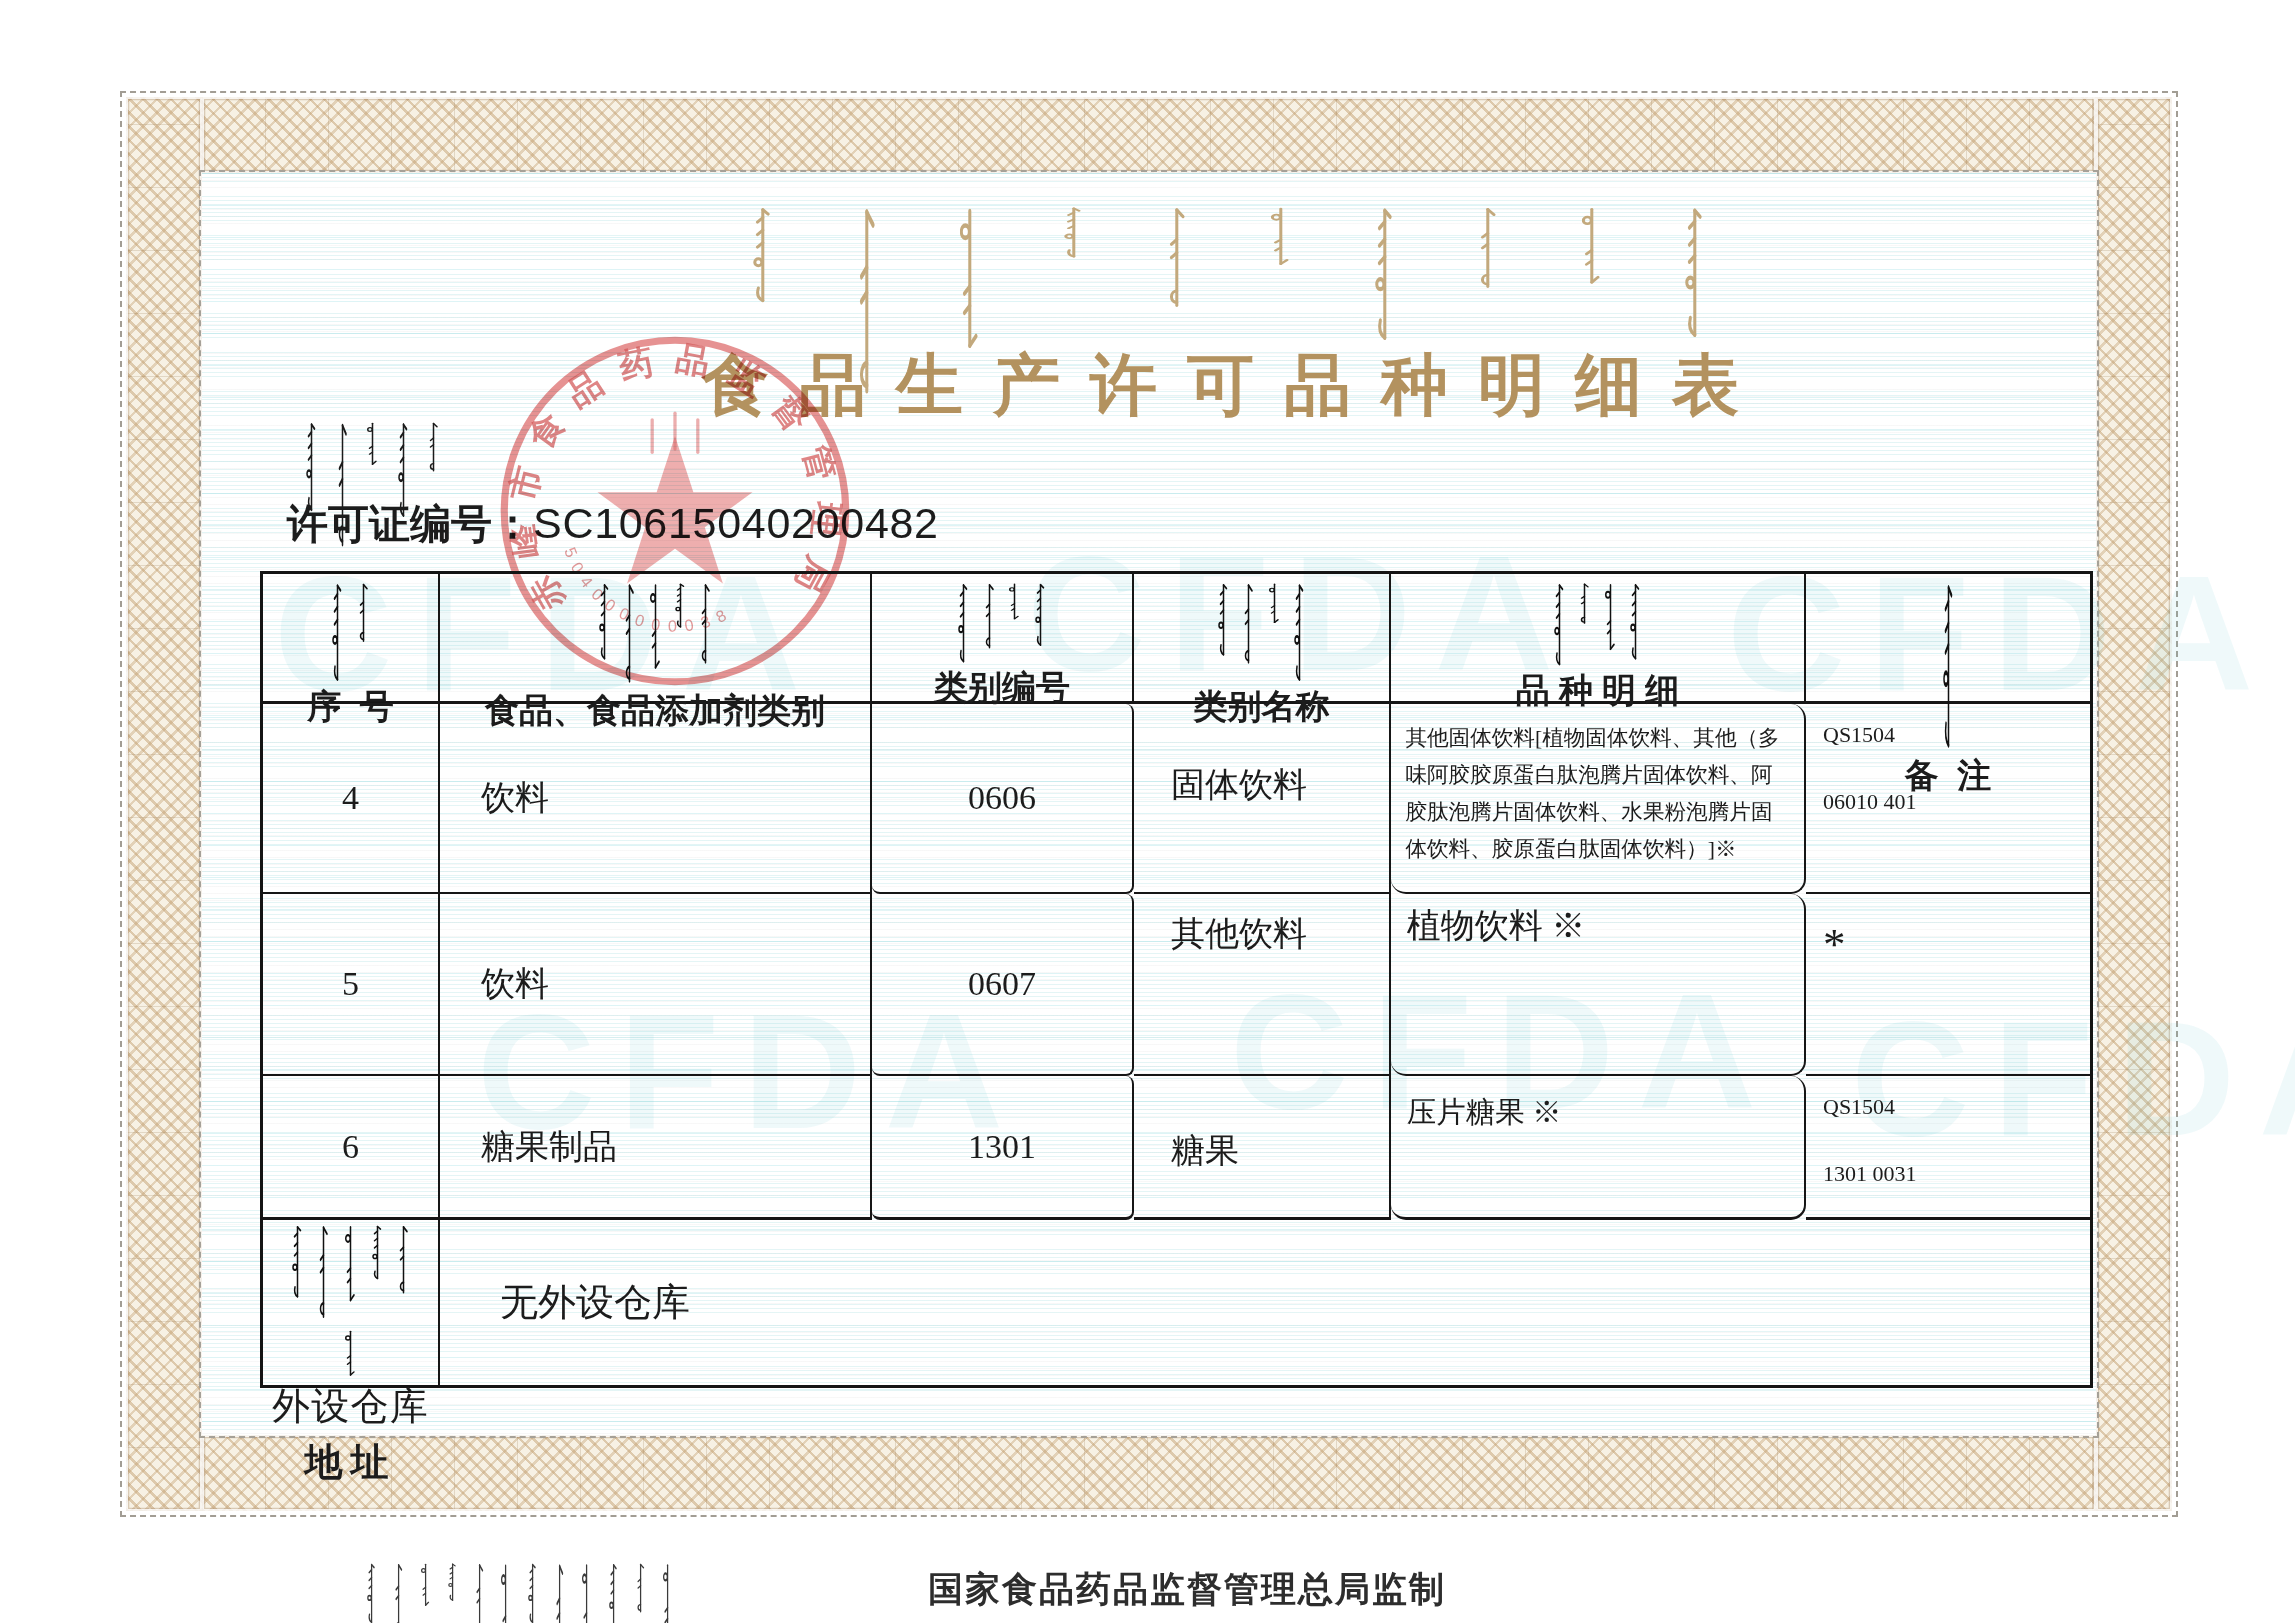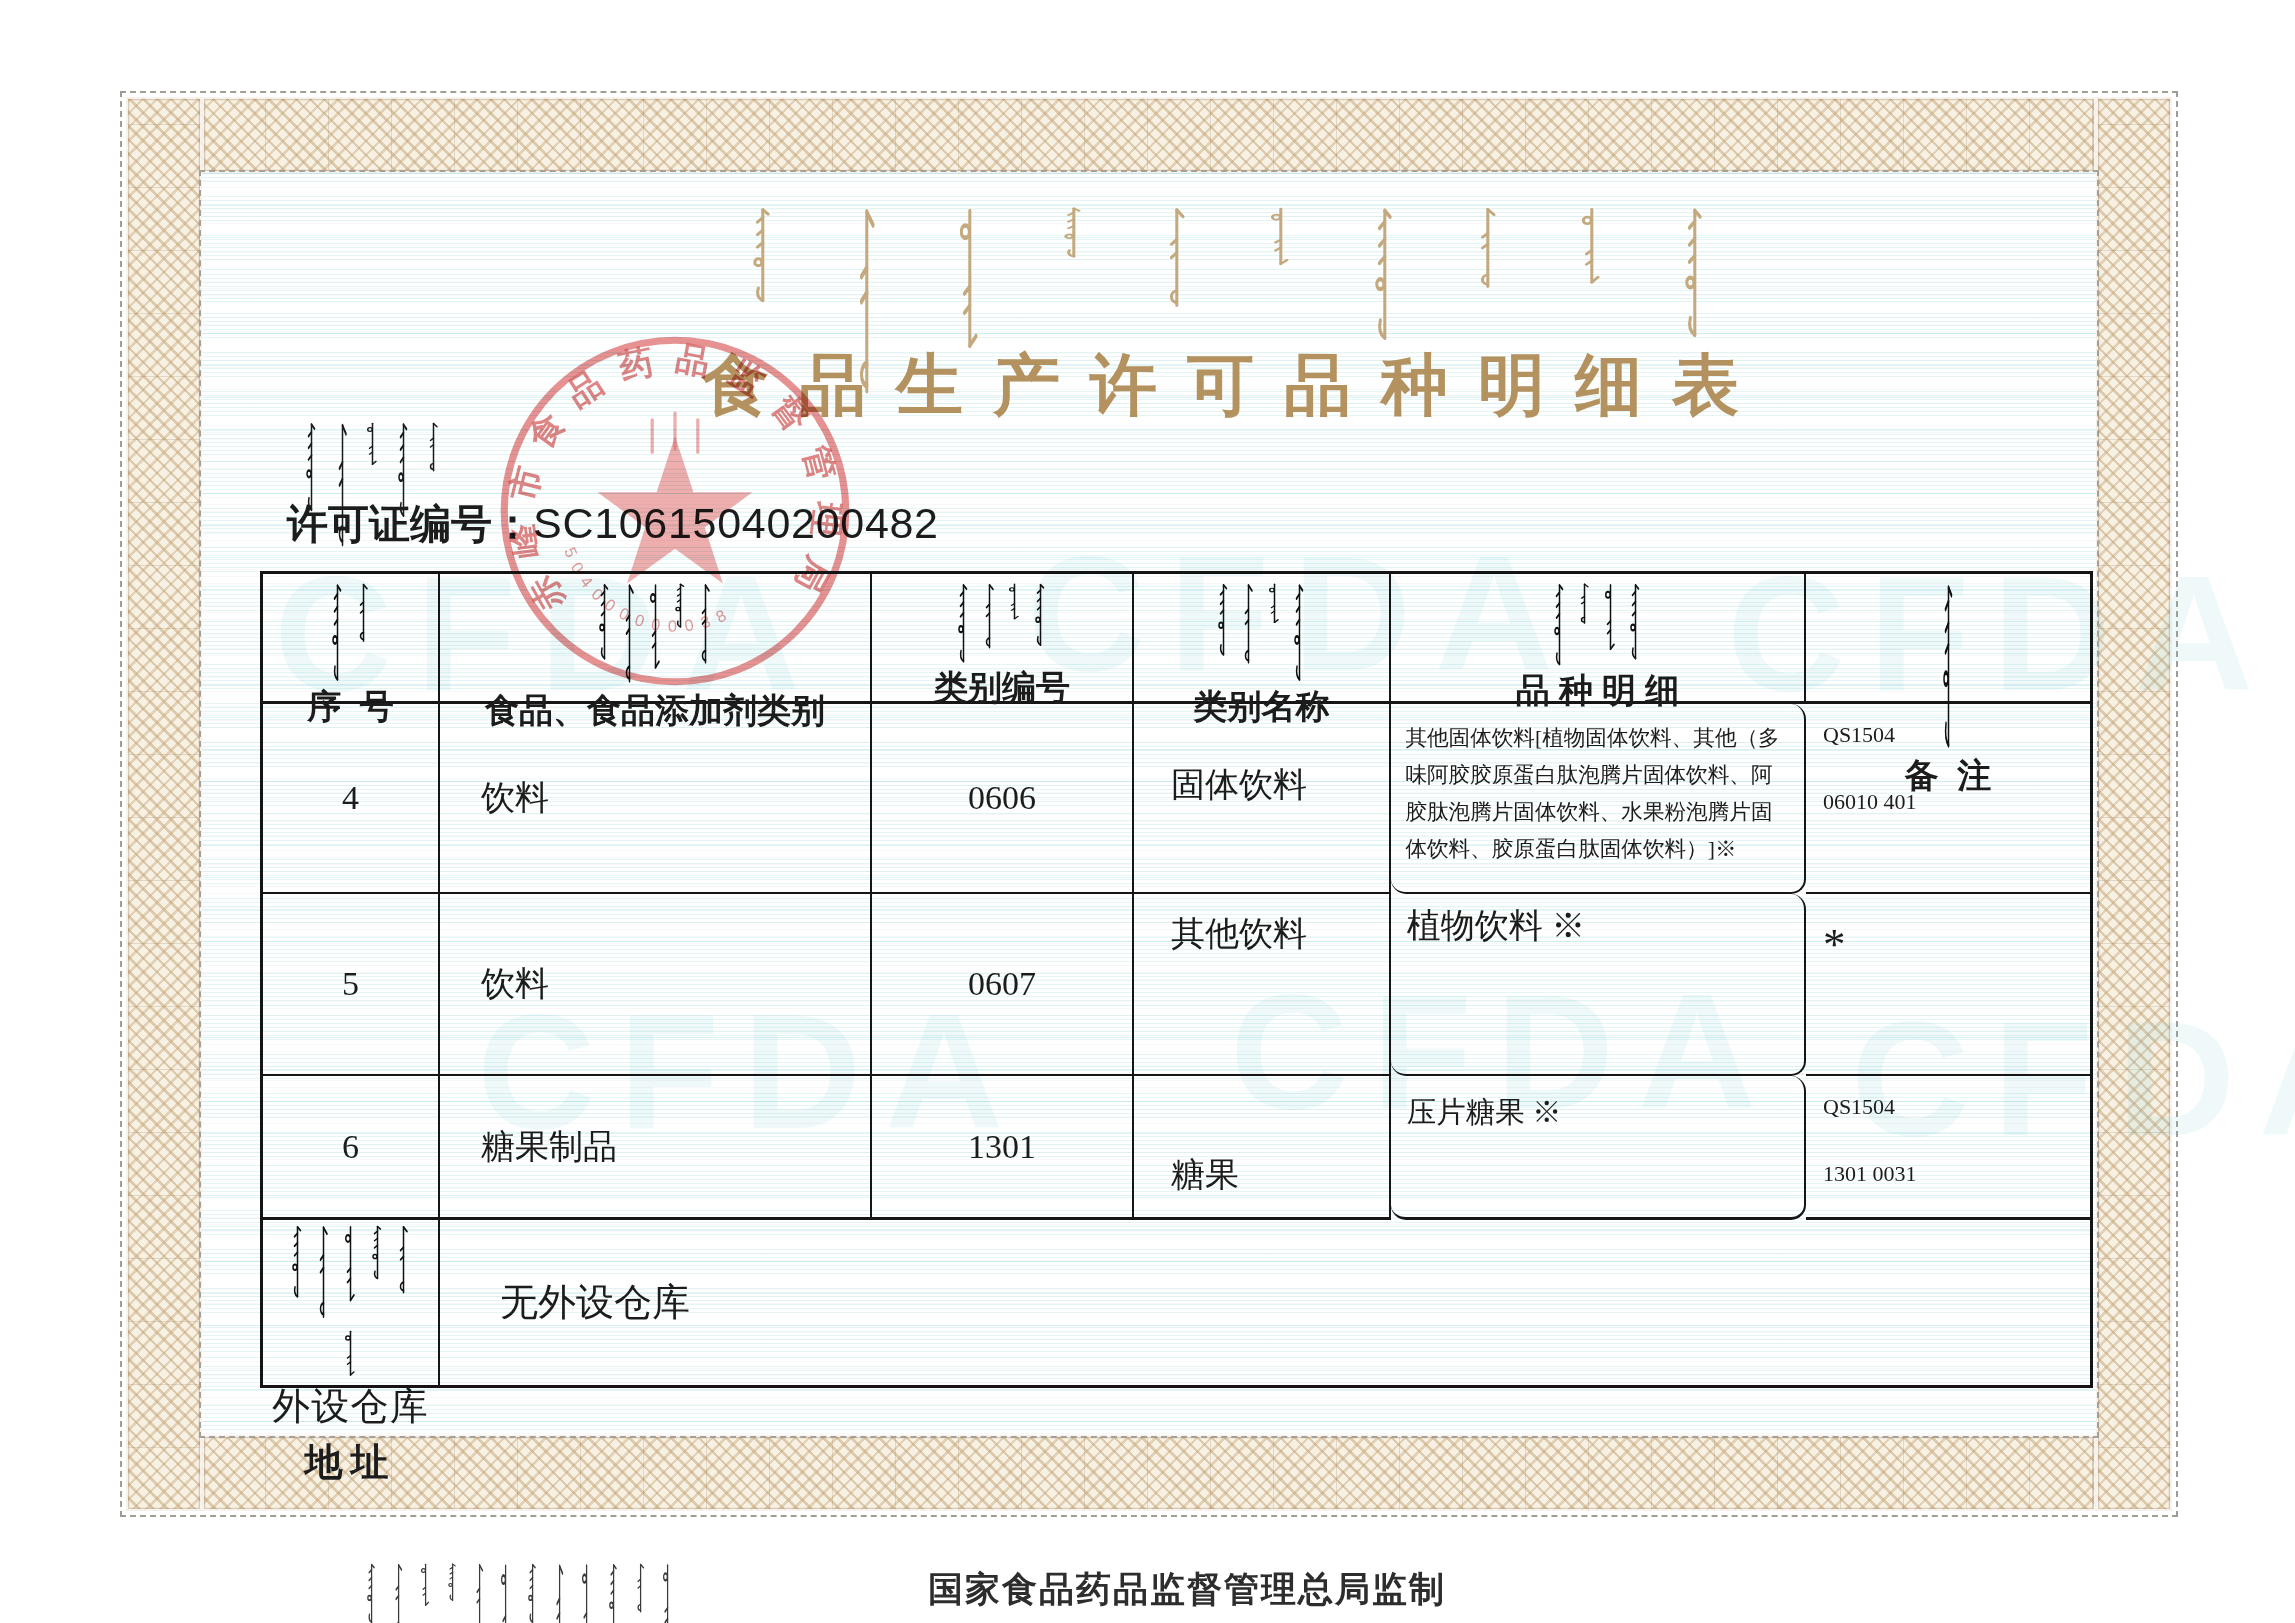--- a/index.html
+++ b/index.html
@@ -85,26 +85,26 @@
     margin-left:11px;
   }
   .cell{border-right:2px solid #161616;border-bottom:2px solid #161616;position:relative;display:flex;overflow:visible;}
   .cell.c6{border-right:none;}
   .hc{flex-direction:column;align-items:center;justify-content:space-between;padding:9.2px 3.9px 10.5px;border-bottom-width:3.3px;}
   .hlabel{font-size:34px;font-weight:700;white-space:nowrap;}
   .ls-a{letter-spacing:18.3px;margin-right:-18.3px;}
   .ls-b{letter-spacing:9.2px;margin-right:-9.2px;}
   .td{font-size:34px;}
   .no{align-items:center;justify-content:center;}
-  .code{align-items:center;justify-content:center;}
+  .code{align-items:center;justify-content:center;border-radius:8px;}
   .cat{align-items:center;padding-left:41px;}
   .name{padding-left:37px;}
   .name.p1{padding-top:58px;}
   .name.p2{padding-top:17px;}
-  .name.p3{padding-top:76px;}
+  .name.p3{padding-top:52px;}
   .detail{display:block;border-radius:15px;}
   .detail.d4{padding:15.7px 11.8px 0 14.4px;font-size:21.6px;line-height:37px;}
   .detail.d5{padding:9.2px 0 0 15.7px;font-size:34px;}
   .detail.d6{padding:17px 0 0 15.7px;font-size:29.5px;}
   .remark{flex-direction:column;align-items:flex-start;padding:18.3px 0 0 17px;font-size:22px;}
   .remark .rl2{margin-top:41px;}
   .remark.star{font-size:45px;padding-top:23.6px;}
   .r6{border-bottom-width:3.3px;}
   .wh-label{flex-direction:column;align-items:center;padding-top:5.2px;border-bottom:none;}
   .wl1{font-size:38px;font-weight:400;letter-spacing:1.3px;margin-top:2.6px;white-space:nowrap;}

